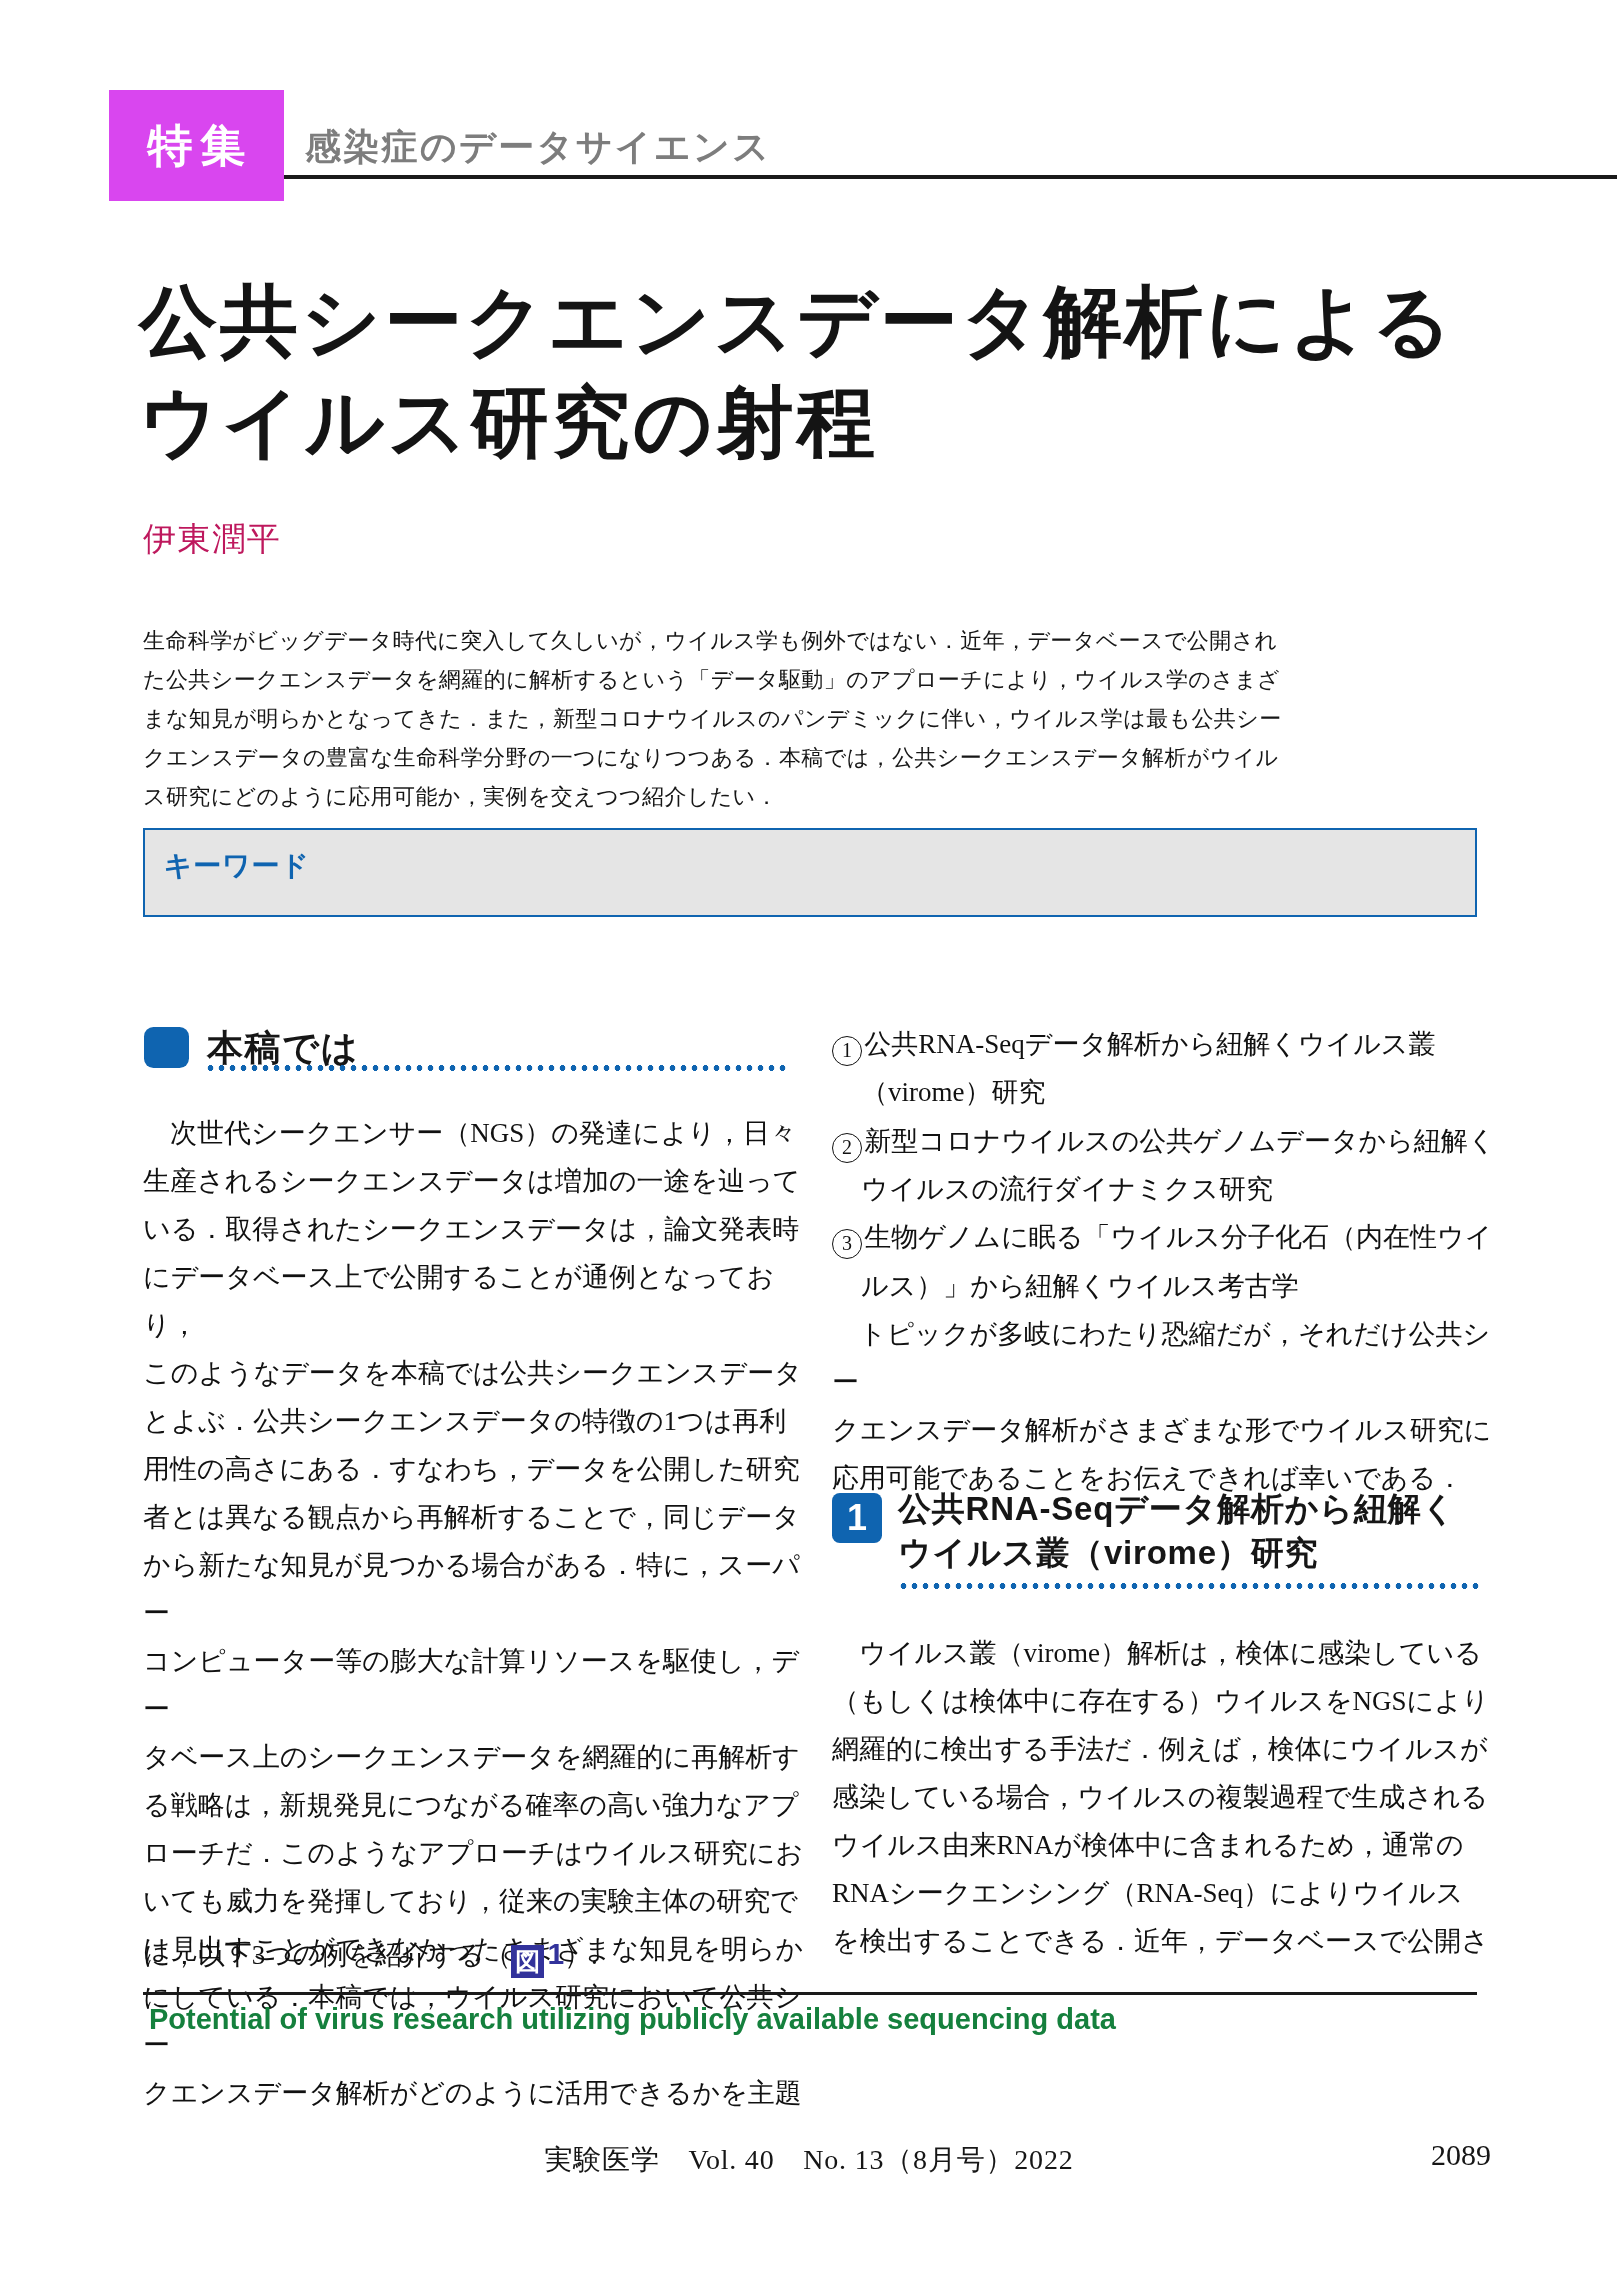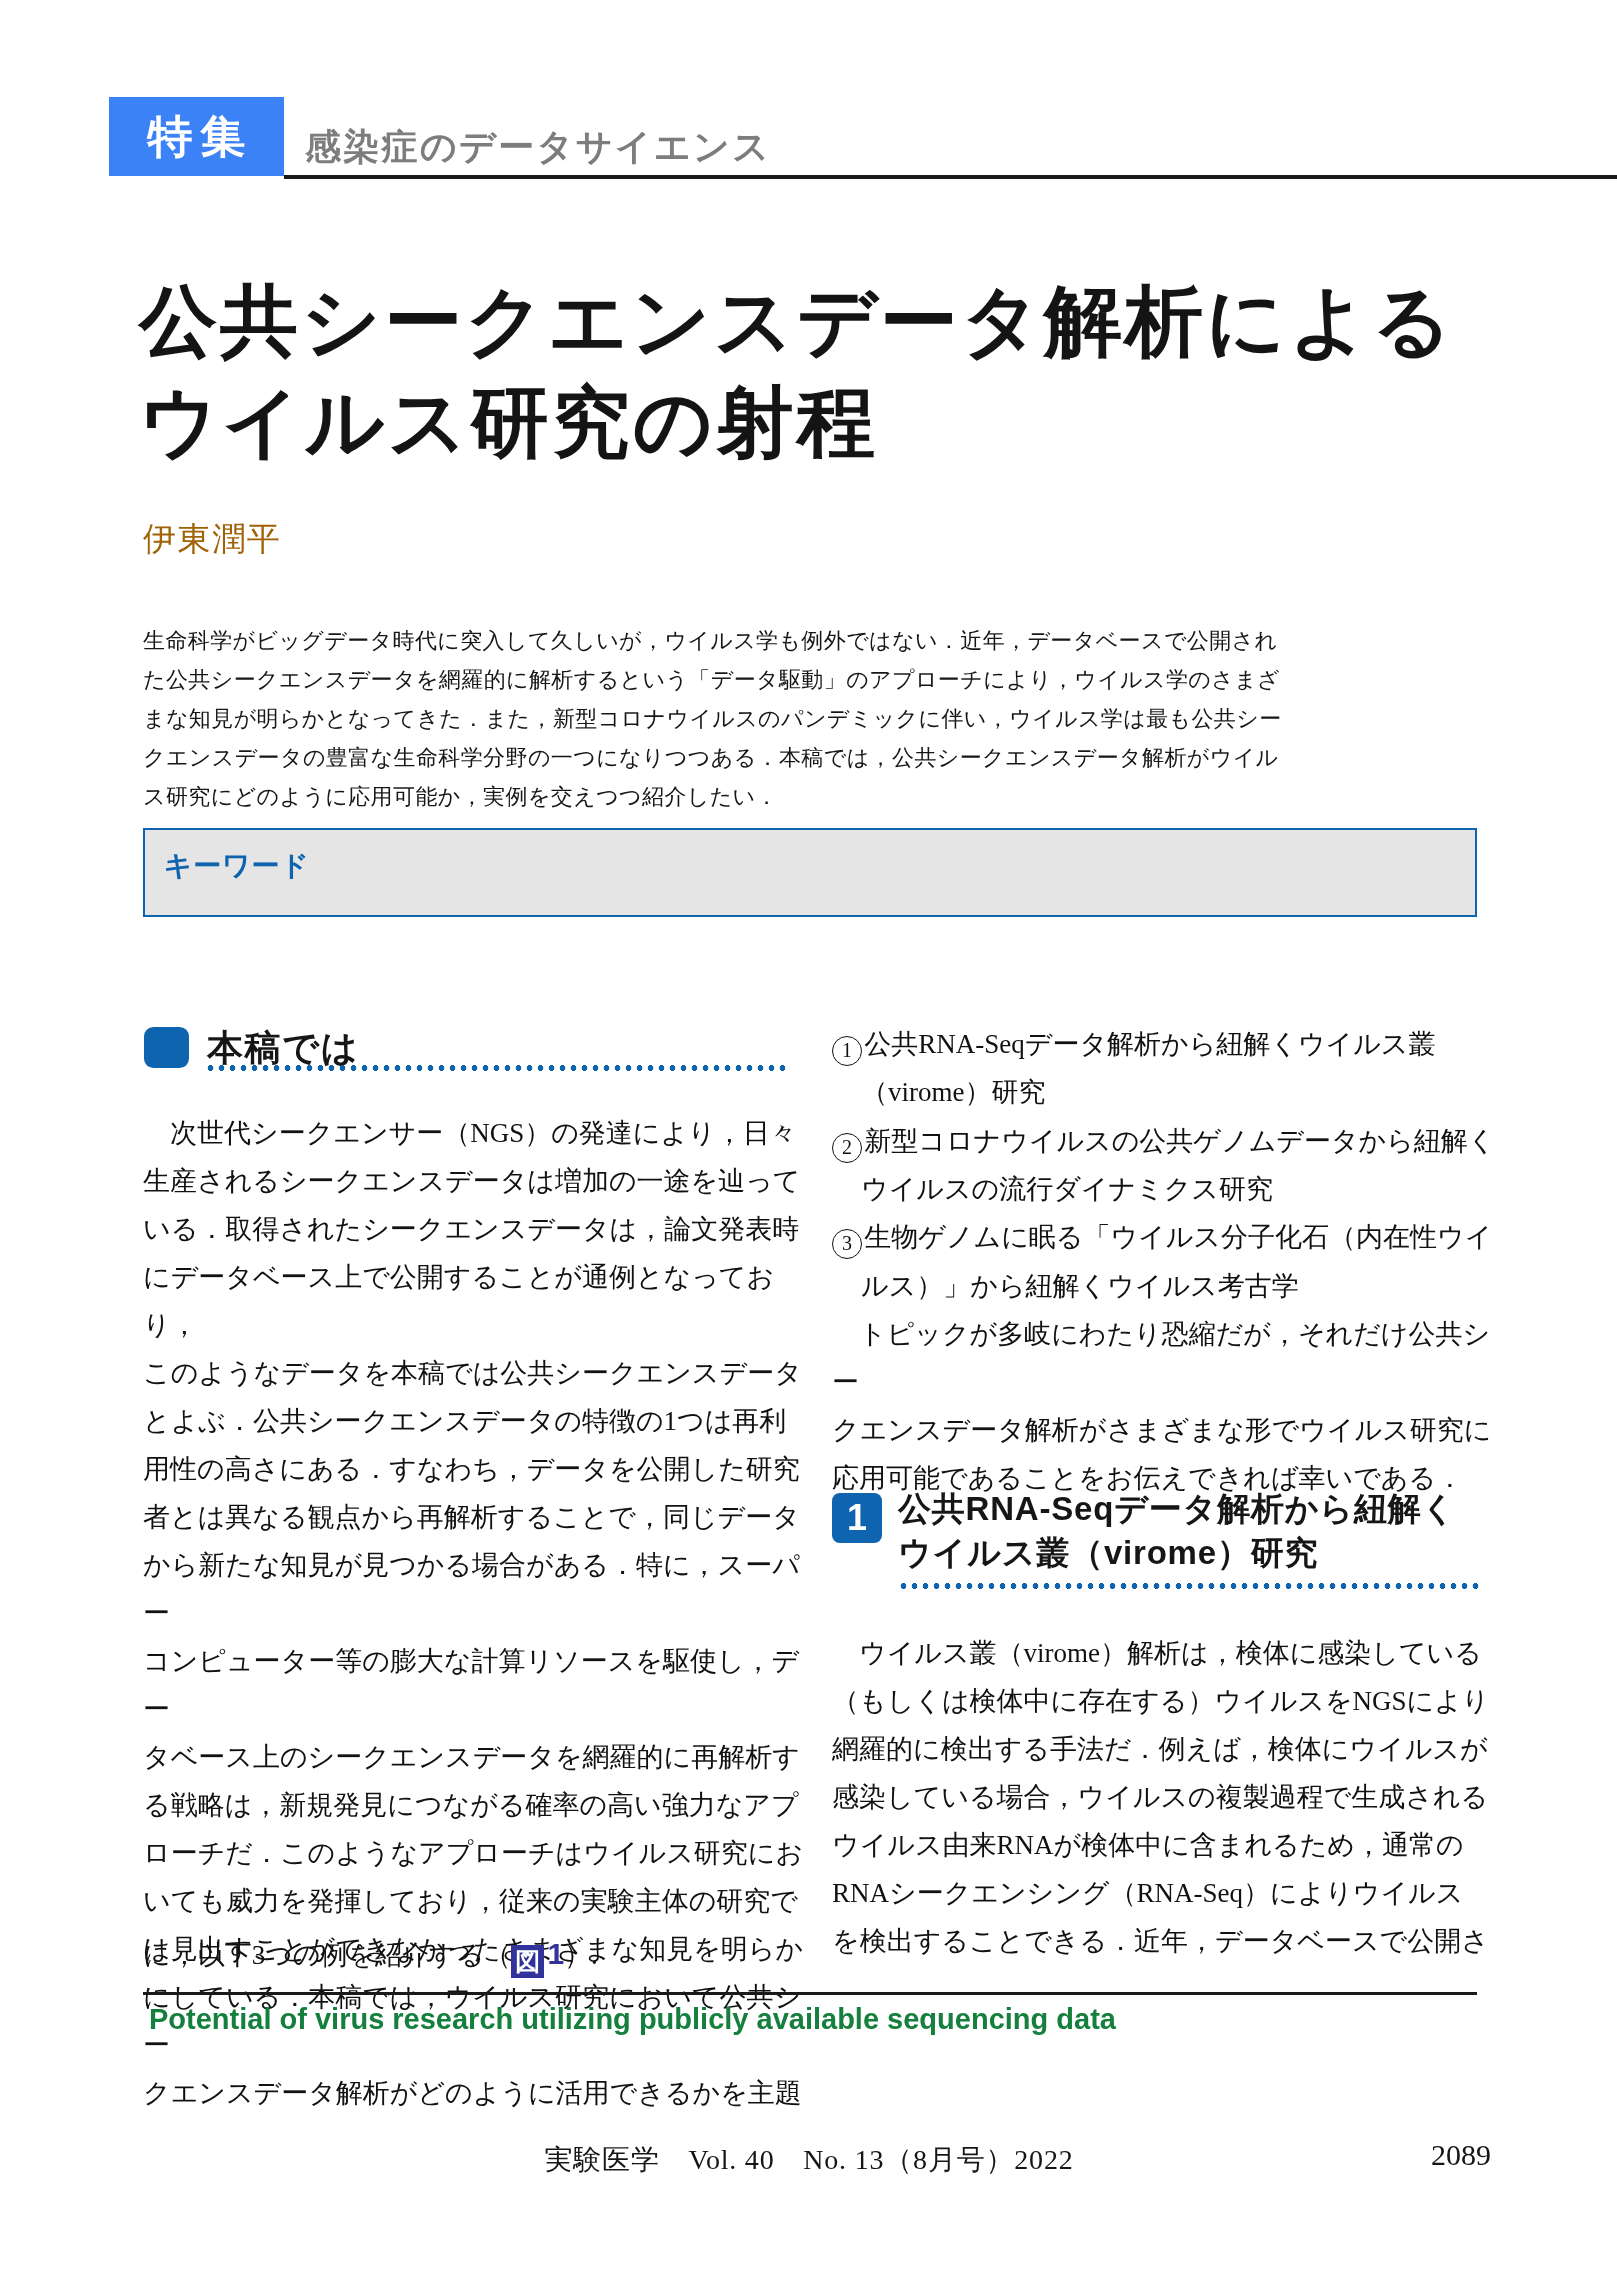--- a/index.html
+++ b/index.html
@@ -4,41 +4,41 @@
 <style>
   html,body{margin:0;padding:0;background:#e8e8e8;}
   .gothic{font-family:"Liberation Sans","DejaVu Sans",sans-serif;}
   .mincho{font-family:"Liberation Serif","DejaVu Serif",serif;}
   .page{
     position:relative;width:1618px;height:2284px;background:#ffffff;
     margin:0 auto;overflow:hidden;color:#111;
   }
   
   .feature-box{
-    position:absolute;left:109px;top:97px;width:175px;height:79px;
-    background:#3b82f6;display:flex;align-items:center;justify-content:center;
+    position:absolute;left:109px;top:90px;width:175px;height:111px;
+    background:#d946ef;display:flex;align-items:center;justify-content:center;
   }
   .feature-box span{
     color:#ffffff;font-weight:bold;font-size:45px;letter-spacing:7.8px;margin-left:7.8px;
   }
   .feature-title{
     position:absolute;left:305px;top:123px;font-size:36px;font-weight:bold;
     color:#7d7d7d;letter-spacing:2.3px;
   }
   .header-rule{
     position:absolute;left:284px;top:175px;right:0;height:3.9px;background:#1a1a1a;
   }
   
   .article-title{
     position:absolute;left:139px;top:271px;margin:0;
     font-size:78px;line-height:101px;font-weight:900;color:#141414;
     letter-spacing:3.1px;white-space:pre-line;
   }
   .author{
-    position:absolute;left:143px;top:517px;font-size:33px;color:#a16207;letter-spacing:1.6px;
+    position:absolute;left:143px;top:517px;font-size:33px;color:#be185d;letter-spacing:1.6px;
   }
   
   .abstract{
     position:absolute;left:143px;top:621px;width:1372px;
     font-size:22px;line-height:39px;letter-spacing:0.4px;color:#161616;
     white-space:pre-line;
   }
   
   .kw-box{
     position:absolute;left:143px;top:828px;width:1334px;height:89px;

